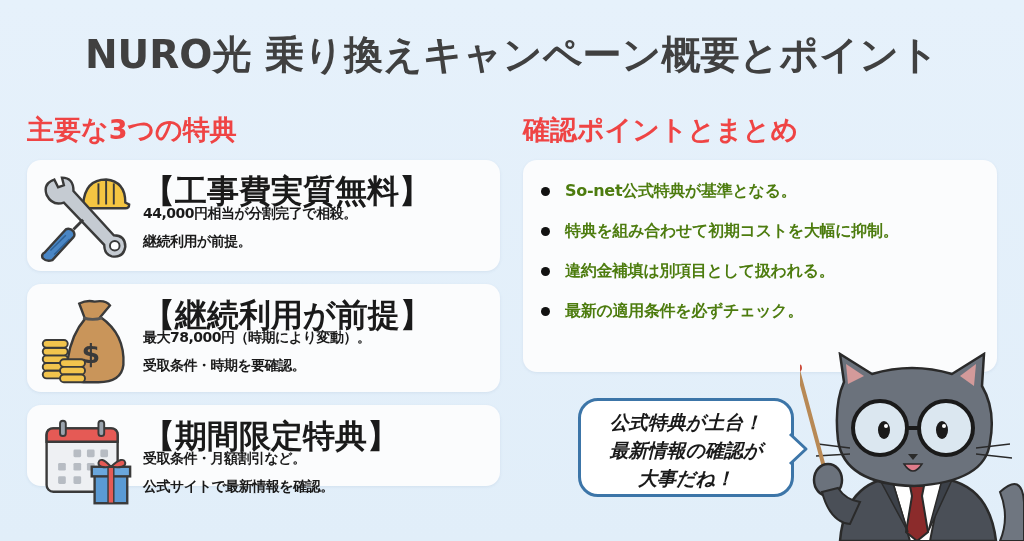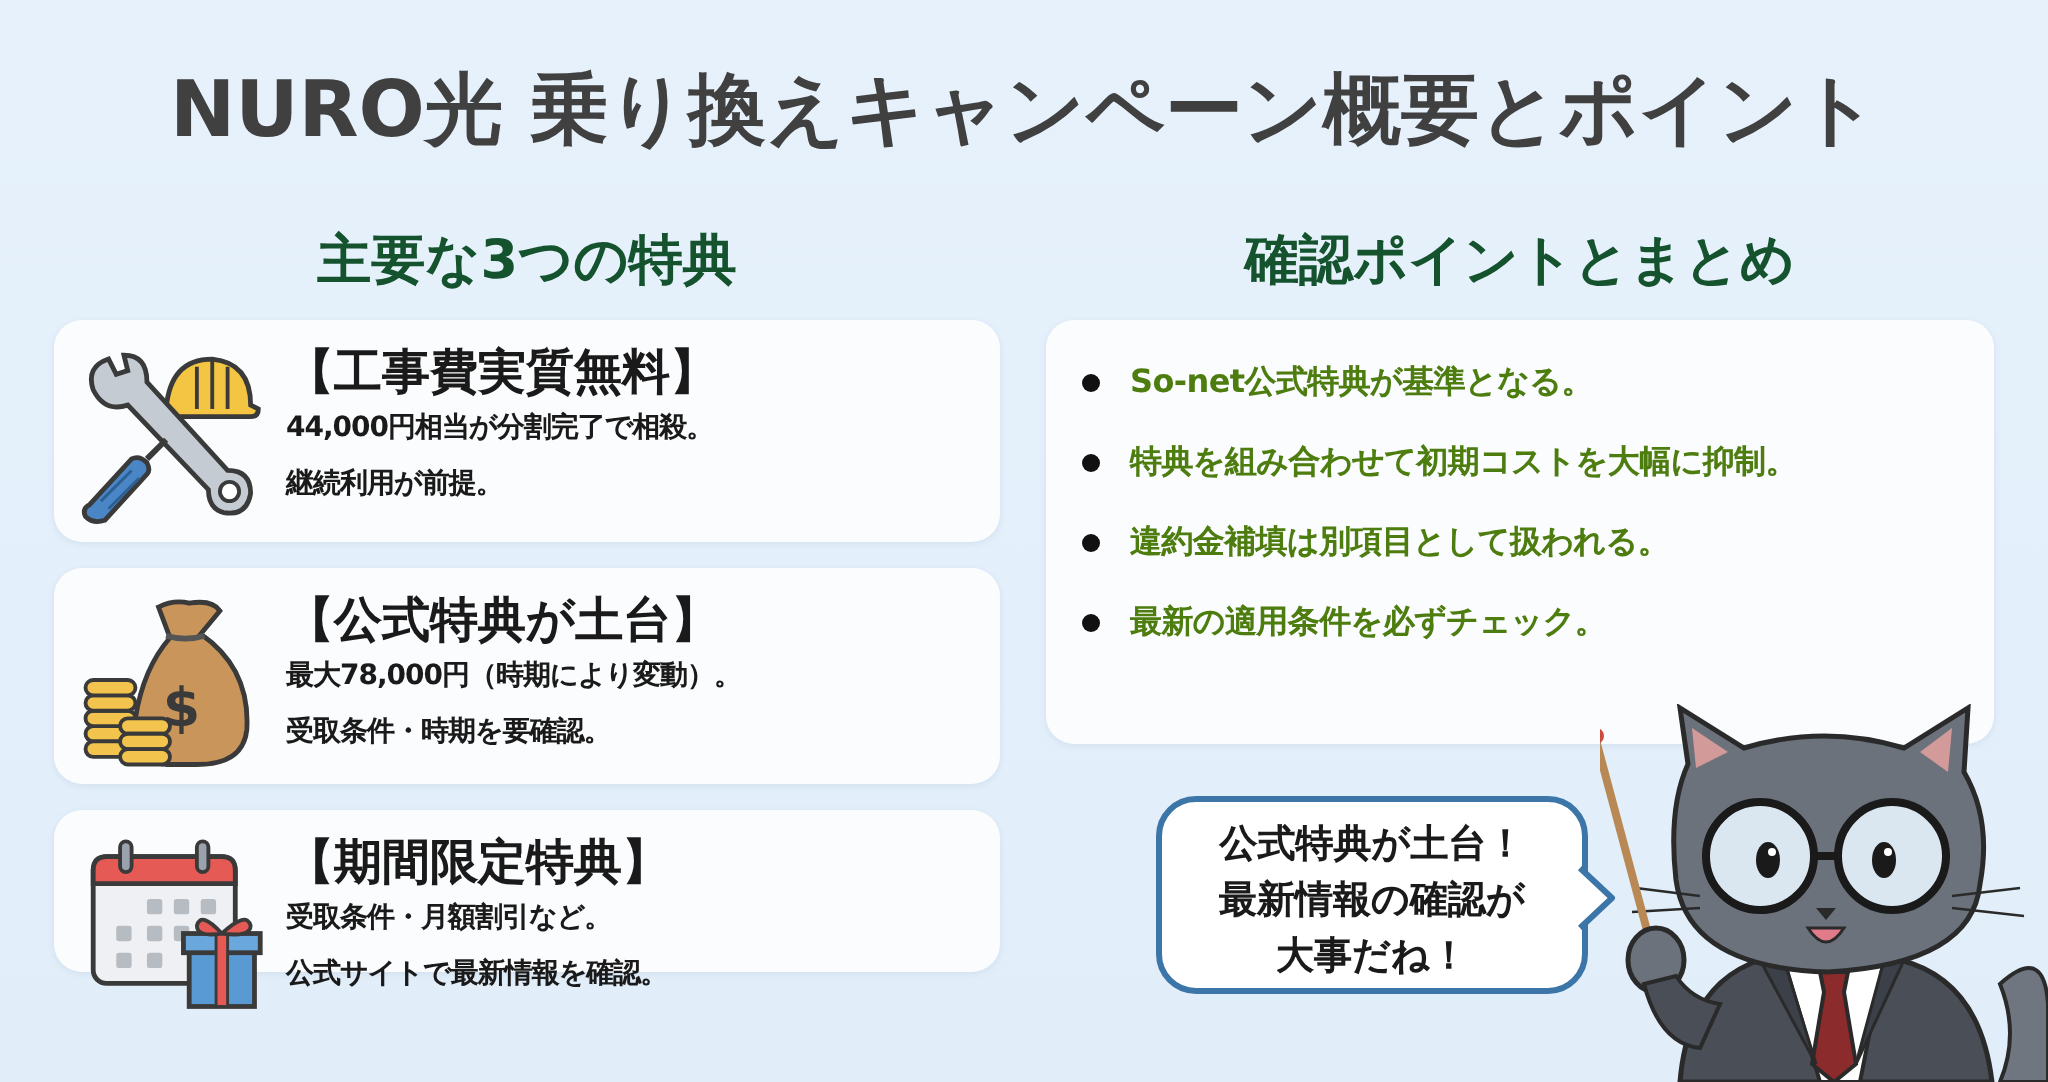--- a/index.html
+++ b/index.html
@@ -10,38 +10,38 @@
       color: #1c1c1c;
       position: relative;
     }
     .title {
       position: absolute; left: 0; top: 28px; width: 1024px;
       text-align: center; font-size: 39px; font-weight: bold;
       color: #404040; letter-spacing: 0px;
     }
     .section-heading {
       position: absolute; top: 112px; font-size: 27px; font-weight: bold;
-      color: #14532d; text-align: center;
+      color: #ef4444; text-align: left;
     }
     .left-heading { left: 27px; width: 473px; }
     .right-heading { left: 523px; width: 474px; }
 
     .card {
       position: absolute; background: #fbfcfd; border-radius: 14px;
       box-shadow: 0 1px 3px rgba(120,150,180,0.15);
     }
     .benefit-card { left: 27px; width: 473px; }
     .card1 { top: 160px; height: 111px; }
     .card2 { top: 284px; height: 108px; }
     .card3 { top: 405px; height: 81px; }
     .benefit-icon {
       position: absolute; left: 10px; top: 8px; width: 96px; height: 96px;
     }
     .benefit-title {
-      position: absolute; left: 116px; top: 10px; font-size: 24px; font-weight: bold; color: #1a1a1a;
+      position: absolute; left: 116px; top: 10px; font-size: 32px; font-weight: bold; color: #1a1a1a;
       white-space: nowrap;
     }
     .benefit-line {
       position: absolute; left: 116px; font-size: 14px; font-weight: bold; color: #1a1a1a;
       white-space: nowrap; letter-spacing: -0.5px;
     }
     .line1 { top: 45px; }
     .line2 { top: 73px; }
 
     .summary-card { left: 523px; top: 160px; width: 474px; height: 212px; }
@@ -52,21 +52,21 @@
     }
     .summary-item .bullet {
       position: absolute; left: 2px; top: 13px; width: 9px; height: 9px; border-radius: 50%; background: #111;
     }
 
     .bubble {
       position: absolute; left: 578px; top: 398px; width: 216px; height: 99px;
       background: #ffffff; border: 3px solid #3c75a8; border-radius: 20px;
       text-align: center; padding-top: 7px;
     }
-    .bubble-line { font-size: 19px; font-weight: bold; line-height: 28px; color: #1a1a1a; white-space: nowrap; }
+    .bubble-line { font-size: 19px; font-weight: bold; line-height: 28px; color: #1a1a1a; white-space: nowrap; font-style: italic; }
     .bubble-tail {
       position: absolute; left: 791px; top: 438px; width: 0; height: 0;
     }
 
     .cat { position: absolute; left: 800px; top: 352px; width: 224px; height: 189px; }
   </style>
 </head>
 <body>
 
 <div class="title">NURO光 乗り換えキャンペーン概要とポイント</div>
@@ -108,21 +108,21 @@
       <rect x="6" y="50" width="26" height="8" rx="4"></rect>
       <rect x="6" y="82" width="26" height="8" rx="4"></rect>
     </g>
 
     <g stroke="#3a3a3a" stroke-width="2" fill="#f2c44d">
       <rect x="24" y="70" width="26" height="8" rx="4"></rect>
       <rect x="24" y="78" width="26" height="8" rx="4"></rect>
       <rect x="24" y="86" width="26" height="8" rx="4"></rect>
     </g>
   </svg>
-  <div class="benefit-title">【公式特典が土台】</div>
+  <div class="benefit-title">【継続利用が前提】</div>
   <div class="benefit-line line1">最大78,000円（時期により変動）。</div>
   <div class="benefit-line line2">受取条件・時期を要確認。</div>
 </div>
 
 <div class="card benefit-card card3">
   <svg class="benefit-icon" viewBox="0 0 100 100">
 
     <rect x="10" y="16" width="74" height="66" rx="7" fill="#eef0f3" stroke="#3a3a3a" stroke-width="2.5"></rect>
     <path d="M10 30 L10 23 Q10 16 17 16 L77 16 Q84 16 84 23 L84 30 Z" fill="#e55a55" stroke="#3a3a3a" stroke-width="2.5"></path>
     <rect x="24" y="8" width="6" height="16" rx="3" fill="#9aa3ad" stroke="#3a3a3a" stroke-width="2"></rect>

